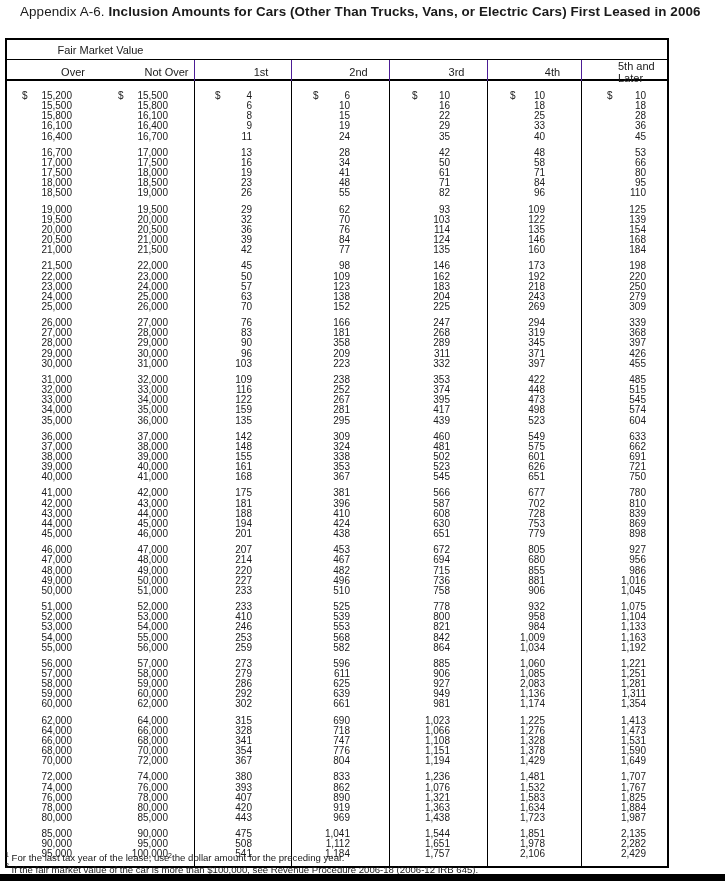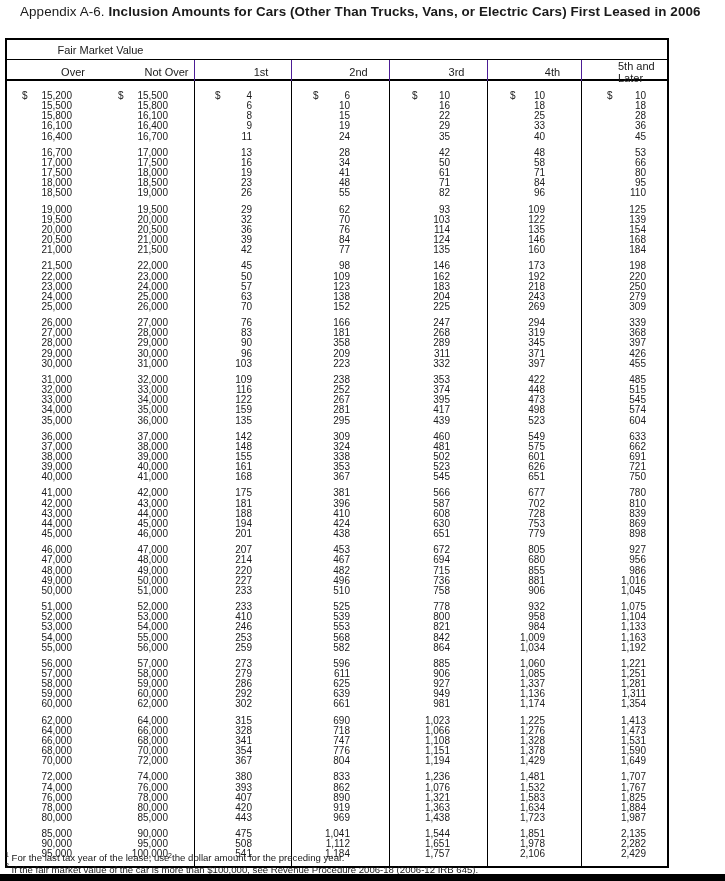--- a/index.html
+++ b/index.html
@@ -572,21 +572,21 @@
             <div class="cell c4"><span class="val">906</span></div>
             <div class="cell c5"><span class="val">1,085</span></div>
             <div class="cell c6"><span class="val">1,251</span></div>
           </div>
           <div class="row">
             <div class="cell c0"><span class="val">58,000</span></div>
             <div class="cell c1"><span class="val">59,000</span></div>
             <div class="cell c2"><span class="val">286</span></div>
             <div class="cell c3"><span class="val">625</span></div>
             <div class="cell c4"><span class="val">927</span></div>
-            <div class="cell c5"><span class="val">1,337</span></div>
+            <div class="cell c5"><span class="val">2,083</span></div>
             <div class="cell c6"><span class="val">1,281</span></div>
           </div>
           <div class="row">
             <div class="cell c0"><span class="val">59,000</span></div>
             <div class="cell c1"><span class="val">60,000</span></div>
             <div class="cell c2"><span class="val">292</span></div>
             <div class="cell c3"><span class="val">639</span></div>
             <div class="cell c4"><span class="val">949</span></div>
             <div class="cell c5"><span class="val">1,136</span></div>
             <div class="cell c6"><span class="val">1,311</span></div>

